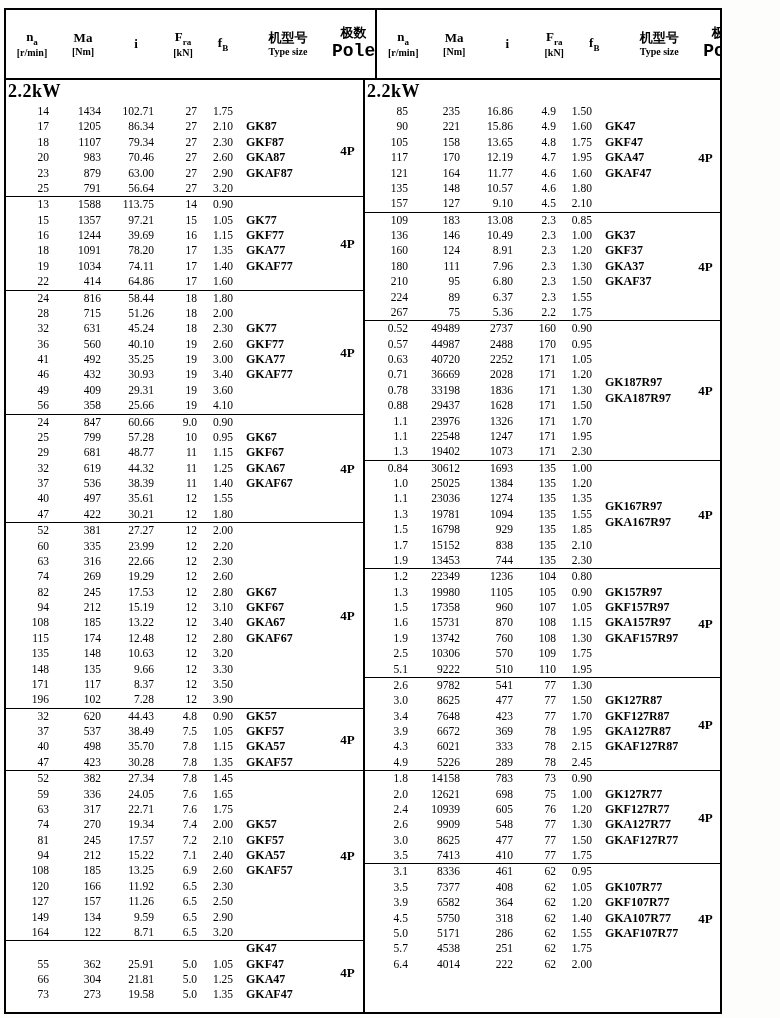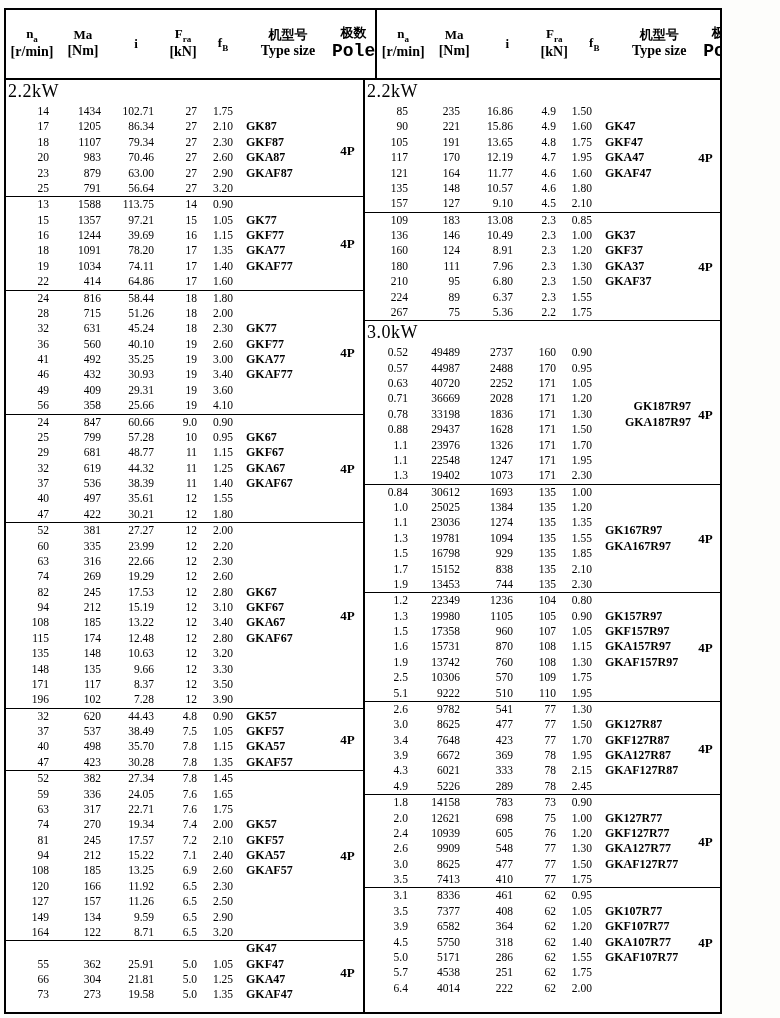--- a/index.html
+++ b/index.html
@@ -22,27 +22,27 @@
     width: 383px;
     display: grid;
     grid-template-columns: 52px 50px 56px 38px 42px 88px 1fr;
     align-items: center;
     justify-items: center;
   }
   .header-half.right { border-left: 2px solid #000; width: 383px; }
   .h-cell { text-align: center; line-height: 1.15; }
   .h-main { font-weight: bold; font-size: 13px; white-space: nowrap; }
   .h-main sub { font-size: 9px; }
-  .h-unit { font-weight: bold; font-size: 14px; white-space: nowrap; }
+  .h-unit { font-weight: bold; font-size: 10px; white-space: nowrap; }
   .h-unit.mono { font-family: "Liberation Mono", monospace; font-size: 18px; }
   .body-row { display: flex; height: 932px; }
   .col { width: 383px; overflow: hidden; }
   .col.right { border-left: 2px solid #000; }
   .section-heading {
-    font-weight: normal;
+    font-weight: bold;
     font-size: 18px;
     height: 24px; line-height: 23px;
     padding-left: 2px;
     letter-spacing: 0.5px;
     white-space: nowrap;
   }
   .group {
     display: grid;
     grid-template-columns: 52px 50px 56px 38px 42px 88px 1fr;
     grid-auto-rows: 15.38px;
@@ -521,21 +521,21 @@
           <div class="cell c-fra">4.9</div>
           <div class="cell c-fb">1.50</div>
           <div class="cell c-type"></div>
           <div class="cell c-na">90</div>
           <div class="cell c-ma">221</div>
           <div class="cell c-i">15.86</div>
           <div class="cell c-fra">4.9</div>
           <div class="cell c-fb">1.60</div>
           <div class="cell c-type">GK47</div>
           <div class="cell c-na">105</div>
-          <div class="cell c-ma">191</div>
+          <div class="cell c-ma">158</div>
           <div class="cell c-i">13.65</div>
           <div class="cell c-fra">4.8</div>
           <div class="cell c-fb">1.75</div>
           <div class="cell c-type">GKF47</div>
           <div class="cell c-na">117</div>
           <div class="cell c-ma">170</div>
           <div class="cell c-i">12.19</div>
           <div class="cell c-fra">4.7</div>
           <div class="cell c-fb">1.95</div>
           <div class="cell c-type">GKA47</div>
@@ -597,21 +597,20 @@
           <div class="cell c-fb">1.55</div>
           <div class="cell c-type"></div>
           <div class="cell c-na">267</div>
           <div class="cell c-ma">75</div>
           <div class="cell c-i">5.36</div>
           <div class="cell c-fra">2.2</div>
           <div class="cell c-fb">1.75</div>
           <div class="cell c-type"></div>
           <div class="cell c-pole" style="grid-area: 1 / 7 / span 7;">4P</div>
         </div>
-        <div class="section-heading">3.0kW</div>
         <div class="group">
           <div class="cell c-na">0.52</div>
           <div class="cell c-ma">49489</div>
           <div class="cell c-i">2737</div>
           <div class="cell c-fra">160</div>
           <div class="cell c-fb">0.90</div>
           <div class="cell c-na">0.57</div>
           <div class="cell c-ma">44987</div>
           <div class="cell c-i">2488</div>
           <div class="cell c-fra">170</div>
@@ -644,21 +643,21 @@
           <div class="cell c-na">1.1</div>
           <div class="cell c-ma">22548</div>
           <div class="cell c-i">1247</div>
           <div class="cell c-fra">171</div>
           <div class="cell c-fb">1.95</div>
           <div class="cell c-na">1.3</div>
           <div class="cell c-ma">19402</div>
           <div class="cell c-i">1073</div>
           <div class="cell c-fra">171</div>
           <div class="cell c-fb">2.30</div>
-          <div class="type-block" style="grid-area: 1 / 6 / span 9; text-align: right;">
+          <div class="type-block" style="grid-area: 1 / 6 / span 9;">
             <div>GK187R97</div>
             <div>GKA187R97</div>
           </div>
           <div class="cell c-pole" style="grid-area: 1 / 7 / span 9;">4P</div>
         </div>
         <div class="group">
           <div class="cell c-na">0.84</div>
           <div class="cell c-ma">30612</div>
           <div class="cell c-i">1693</div>
           <div class="cell c-fra">135</div>

